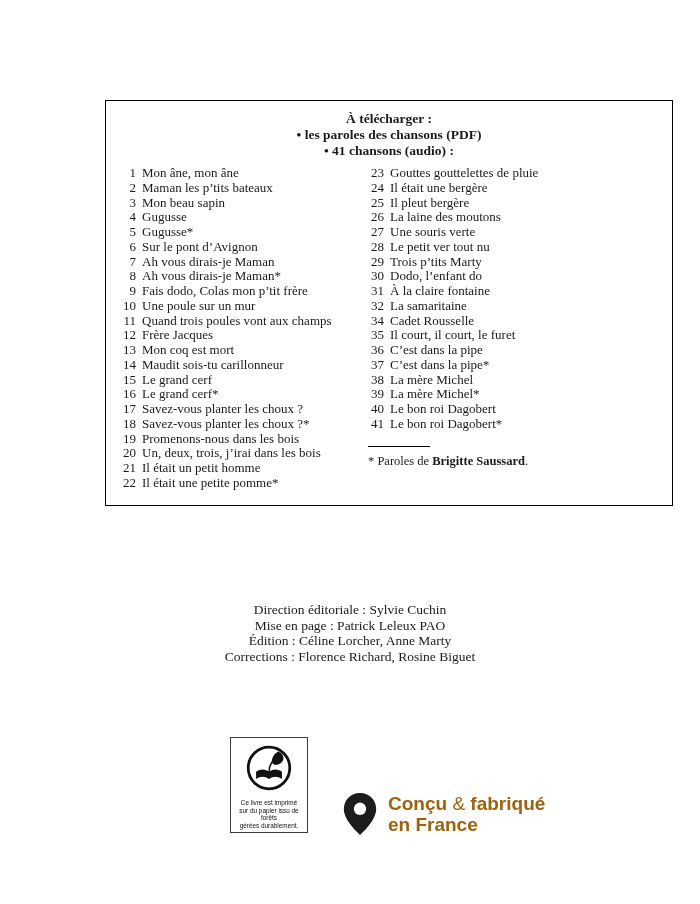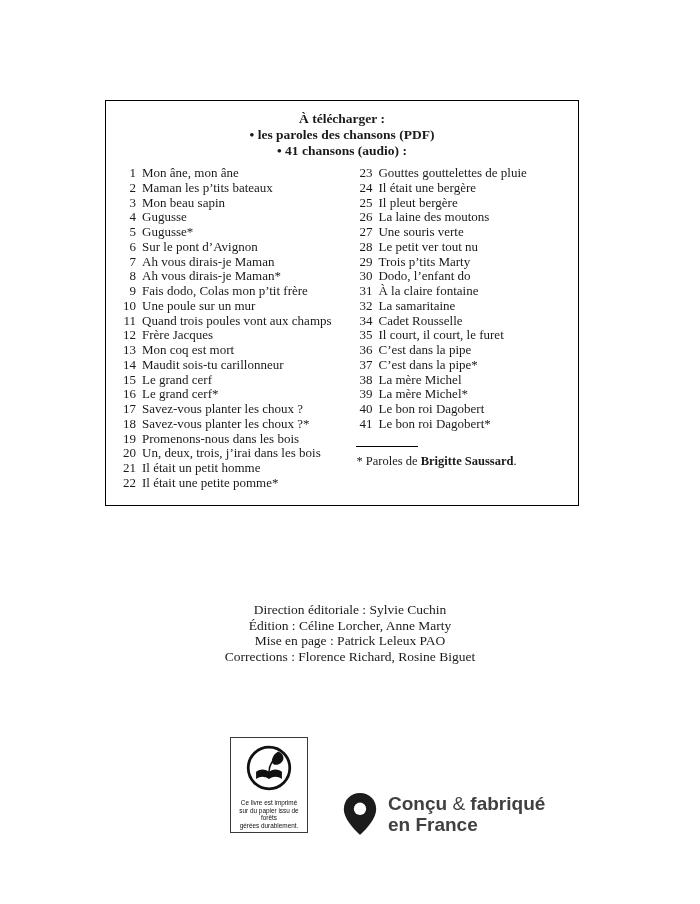--- a/index.html
+++ b/index.html
@@ -11,21 +11,21 @@
     margin: 0 auto;
     background: #ffffff;
     font-family: "Liberation Serif", serif;
     color: #1a1a1a;
     overflow: hidden;
   }
   .download-box {
     position: absolute;
     left: 105px;
     top: 100px;
-    width: 474px;
+    width: 568px;
     border: 1px solid #000;
     padding: 10px 8px 14px 8px;
   }
   .box-header {
     text-align: center;
     font-weight: bold;
     font-size: 13.5px;
     line-height: 16px;
     margin-bottom: 7px;
   }
@@ -78,21 +78,21 @@
   .made-in-france {
     position: absolute;
     left: 341px;
     top: 791px;
     display: flex;
     align-items: center;
     gap: 9px;
     font-family: "Liberation Sans", sans-serif;
   }
   .pin-icon svg { width: 38px; height: 46px; display: block; }
-  .mif-text { font-size: 19px; font-weight: bold; line-height: 21px; color: #404040; }
+  .mif-text { font-size: 19px; font-weight: bold; line-height: 21px; color: #a16207; }
   .mif-text .amp { font-weight: normal; }
 </style>
 </head>
 <body>
 
 <div class="page">
 
   <div class="download-box">
     <div class="box-header">
       <div>À télécharger :</div>
@@ -266,22 +266,22 @@
             </div>
           </div>
         <hr class="footnote-rule">
         <div class="footnote"><span>* Paroles de </span><b>Brigitte Saussard</b><span>.</span></div>
       </div>
     </div>
   </div>
 
   <div class="credits">
     <div>Direction éditoriale : Sylvie Cuchin</div>
+    <div>Mise en page : Patrick Leleux PAO</div>
     <div>Édition : Céline Lorcher, Anne Marty</div>
-    <div>Mise en page : Patrick Leleux PAO</div>
     <div>Corrections : Florence Richard, Rosine Biguet</div>
   </div>
 
 
   <div class="eco-label">
     <span class="eco-icon">
       <svg viewBox="0 0 52 52" aria-hidden="true">
         <circle cx="26" cy="26" r="22.5" fill="none" stroke="#111" stroke-width="3"></circle>
         <path d="M12 30 c5 -3.2 9 -3.2 14 0 c5 -3.2 9 -3.2 14 0 v8 c-5 -3.2 -9 -3.2 -14 0 c-5 -3.2 -9 -3.2 -14 0 z" fill="#111"></path>
         <path d="M26 31 c0 -8 3 -13 9 -17" fill="none" stroke="#111" stroke-width="1.8"></path>

